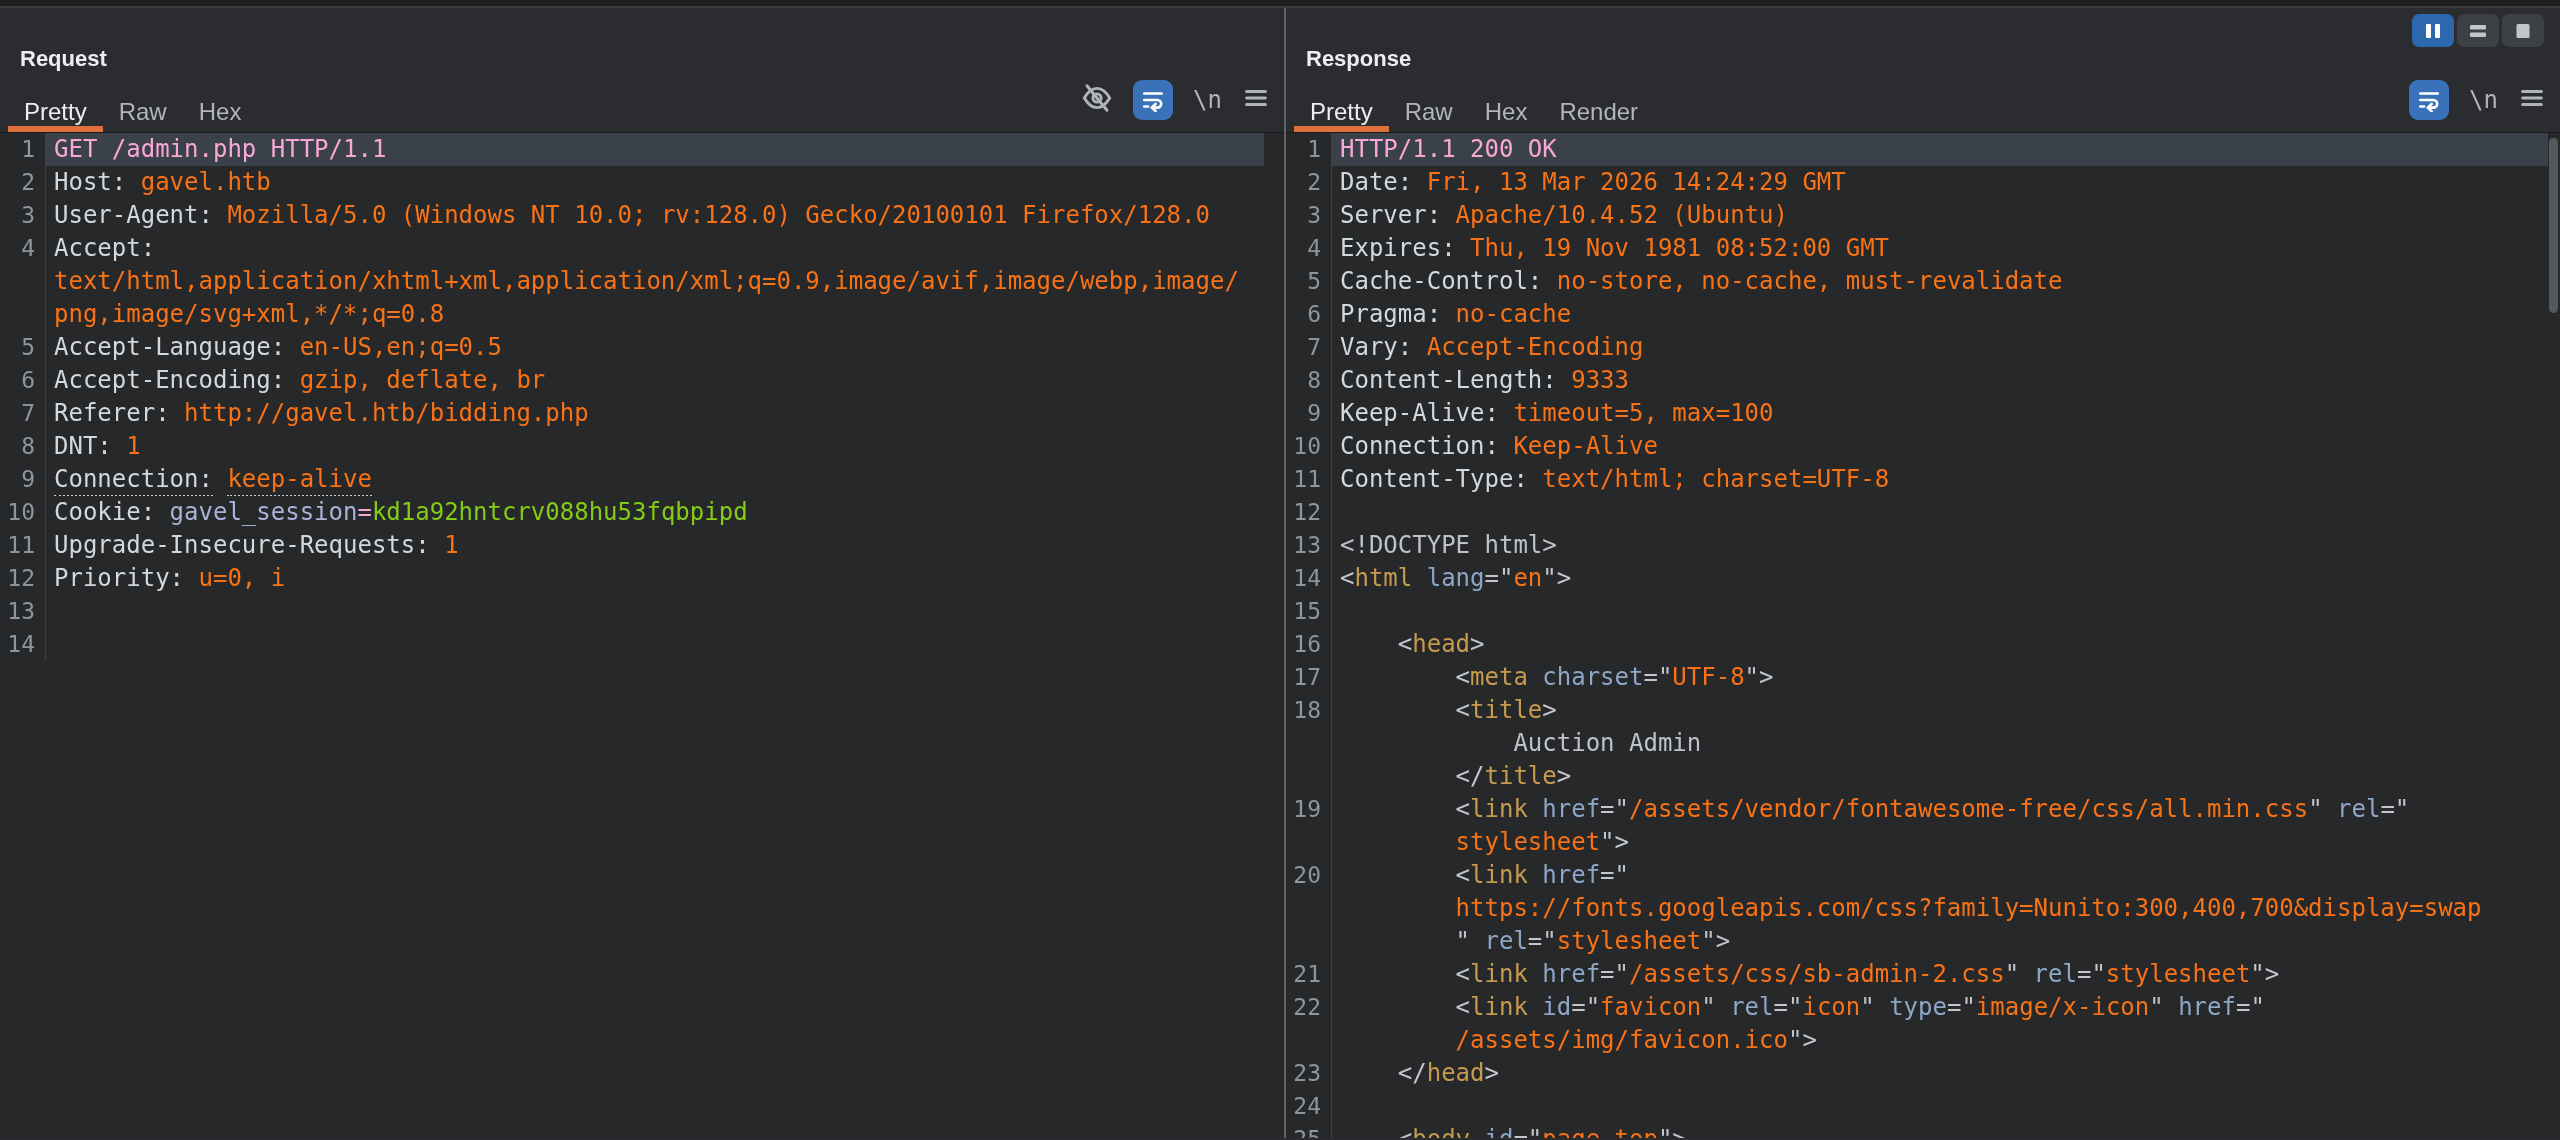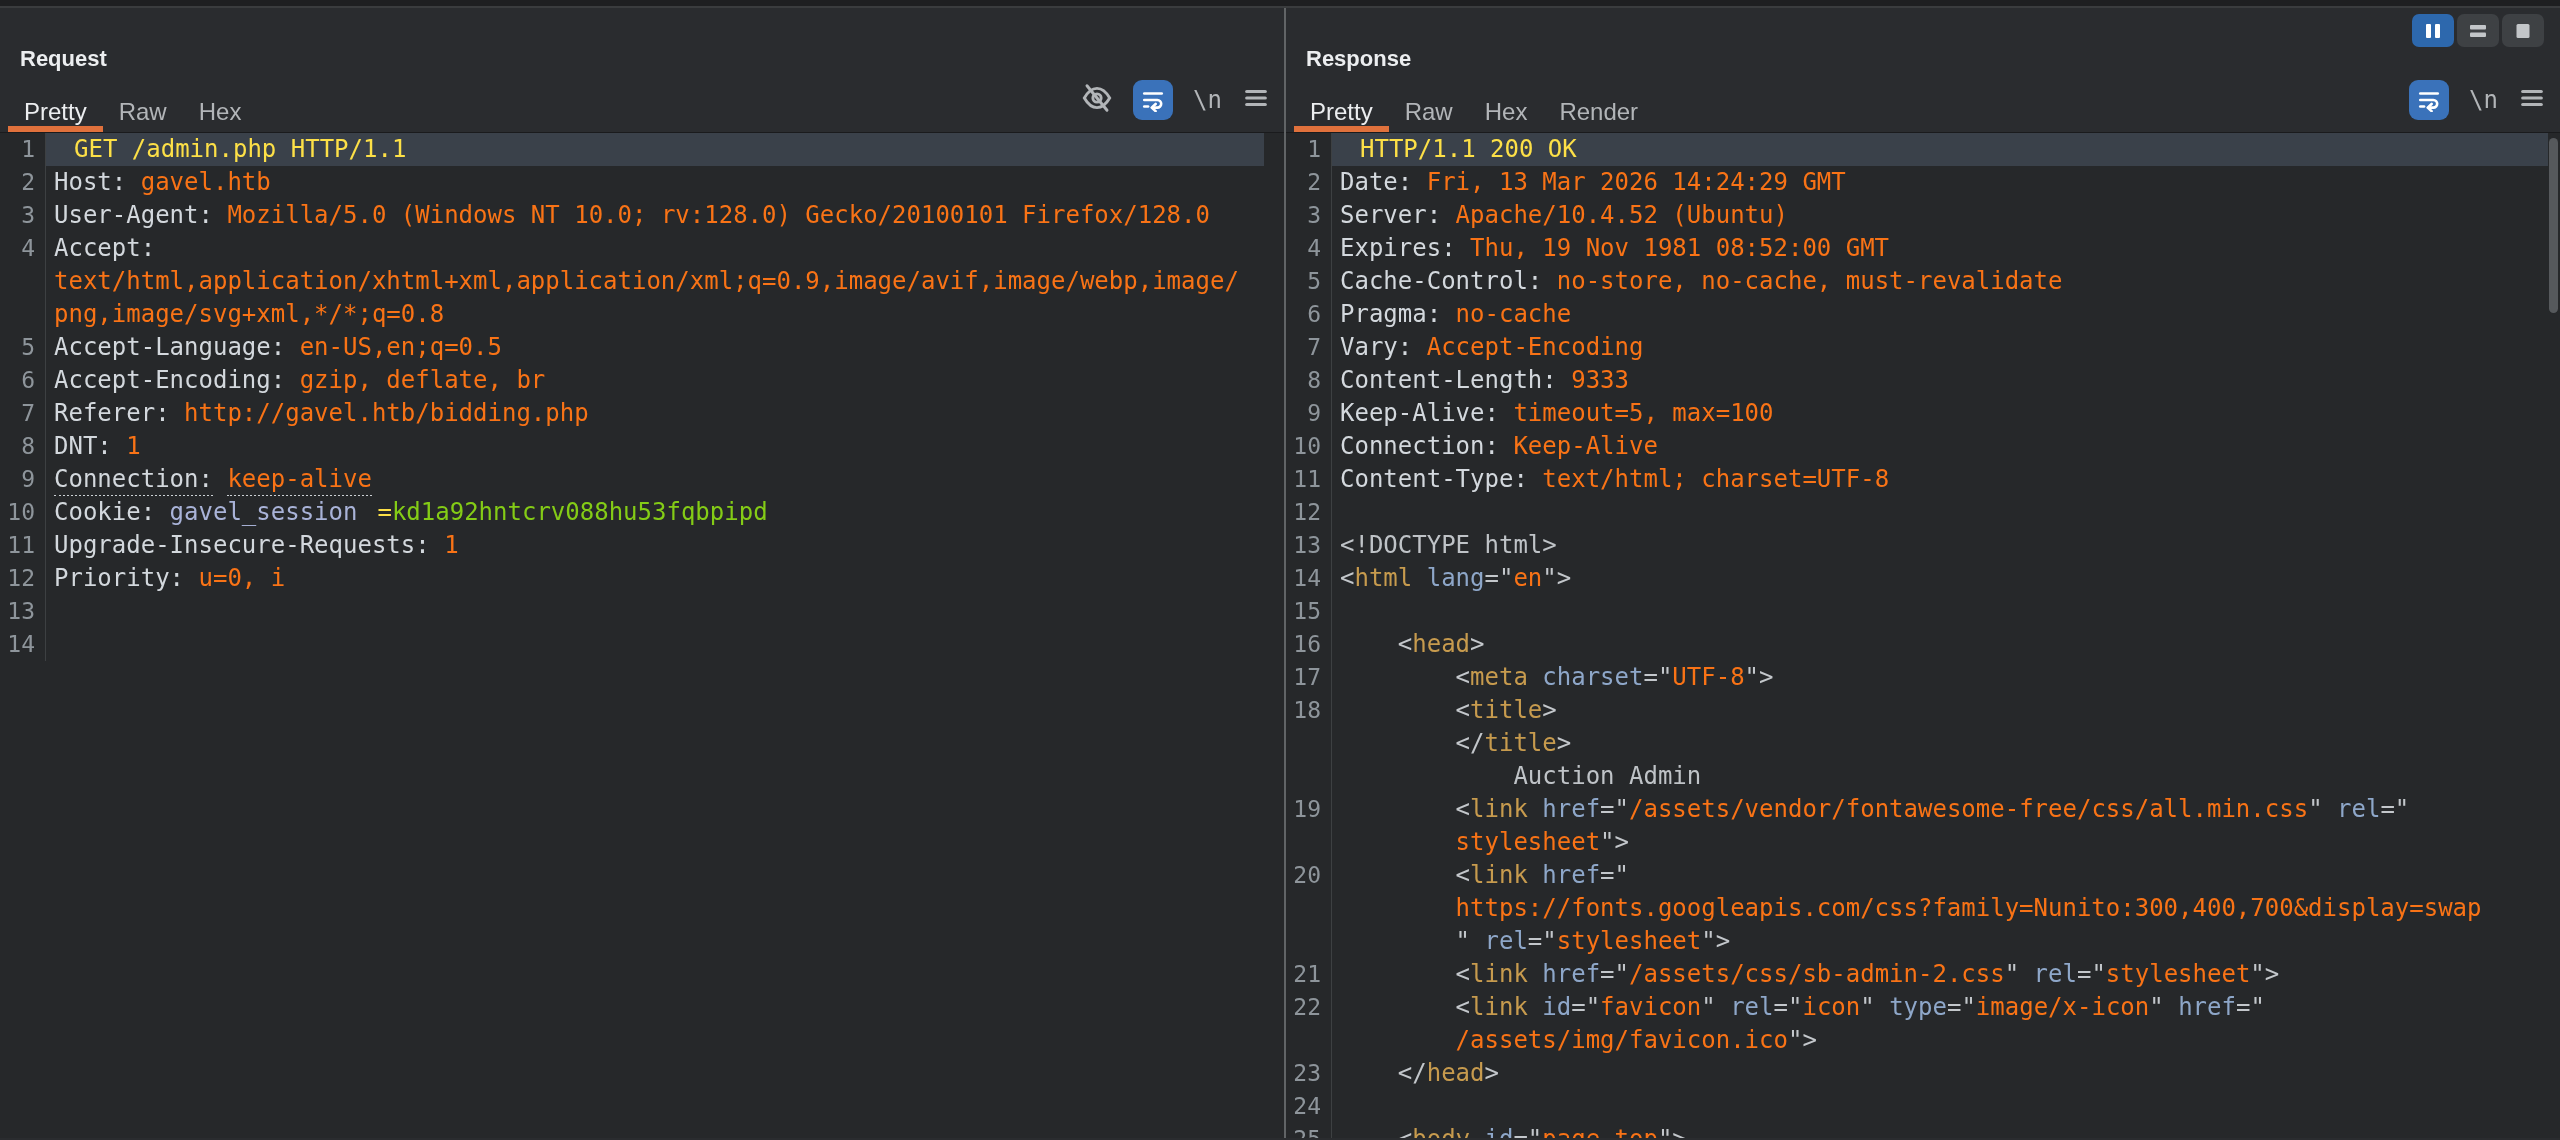--- a/index.html
+++ b/index.html
@@ -31,21 +31,21 @@
   .editor { flex:1; background:#26282a; position:relative; overflow:hidden;
             font-family:"DejaVu Sans Mono", monospace; font-size:24px; }
   .panel.request .editor { padding-right:20px; }
   .panel.response .editor { padding-right:12px; }
   .code-row { display:flex; height:33px; line-height:33px; }
   .ln { flex:0 0 46px; width:46px; text-align:right; padding-right:10px; color:#8e959b;
         font-size:23px; border-right:1px solid #3d4042; }
   .code { flex:1; padding-left:8px; white-space:pre; overflow:hidden; }
   .code-row.hl .code { background:#3a414a; }
 
-  .plain { color:#fde047;margin-left:20px; }
+  .plain { color:#f9a8d4; }
   .hname { color:#d3d8dd; }
   .hval  { color:#f97316; }
   .cname { color:#a9b3d8; }
   .cval  { color:#84cc16; }
   .tag   { color:#c79b4e; }
   .attr  { color:#8ea7c9; }
   .str   { color:#f97316; }
   .punc  { color:#c3c7cb; }
   .text  { color:#bfc3c7; }
   .ann   { border-bottom:2px dotted #ccd1d5; padding-bottom:2px; }
@@ -296,25 +296,25 @@
         <div class="code-row">
           <span class="ln">17</span>
           <span class="code"><span class="punc">        &lt;</span><span class="tag">meta</span><span class="punc"> </span><span class="attr">charset</span><span class="punc">="</span><span class="str">UTF-8</span><span class="punc">"&gt;</span></span>
         </div>
         <div class="code-row">
           <span class="ln">18</span>
           <span class="code"><span class="punc">        &lt;</span><span class="tag">title</span><span class="punc">&gt;</span></span>
         </div>
         <div class="code-row">
           <span class="ln"></span>
+          <span class="code"><span class="text">            Auction Admin</span></span>
+        </div>
+        <div class="code-row">
+          <span class="ln"></span>
           <span class="code"><span class="punc">        &lt;/</span><span class="tag">title</span><span class="punc">&gt;</span></span>
-        </div>
-        <div class="code-row">
-          <span class="ln"></span>
-          <span class="code"><span class="text">            Auction Admin</span></span>
         </div>
         <div class="code-row">
           <span class="ln">19</span>
           <span class="code"><span class="punc">        &lt;</span><span class="tag">link</span><span class="punc"> </span><span class="attr">href</span><span class="punc">="</span><span class="str">/assets/vendor/fontawesome-free/css/all.min.css</span><span class="punc">" </span><span class="attr">rel</span><span class="punc">="</span></span>
         </div>
         <div class="code-row">
           <span class="ln"></span>
           <span class="code"><span class="punc">        </span><span class="str">stylesheet</span><span class="punc">"&gt;</span></span>
         </div>
         <div class="code-row">

